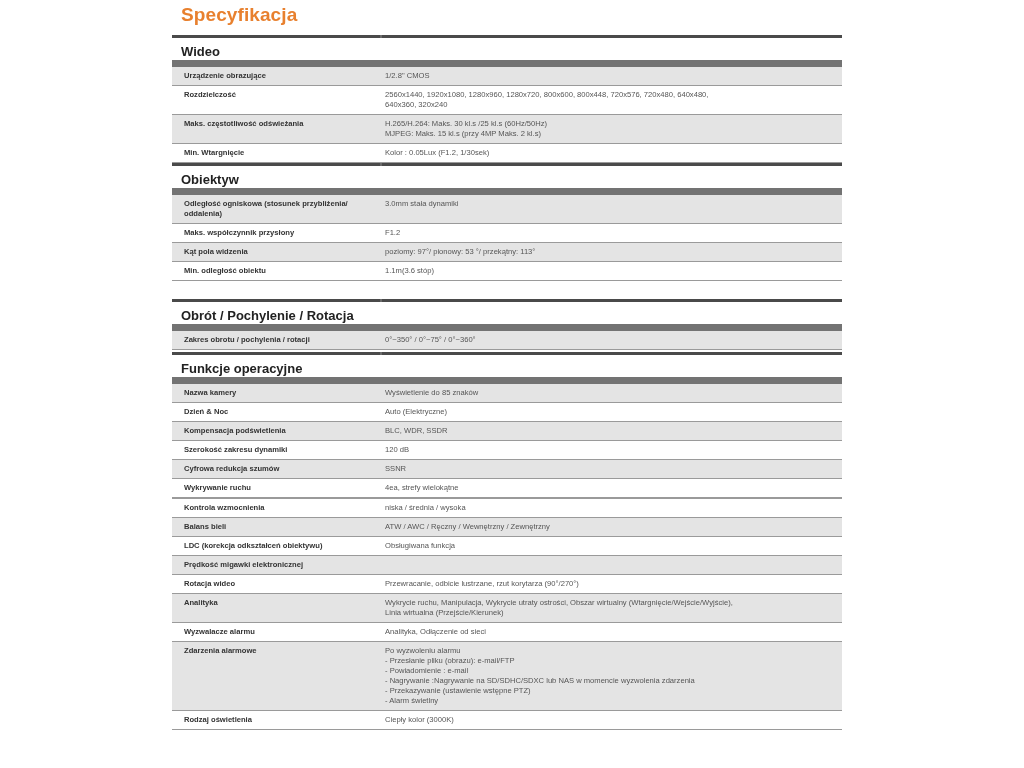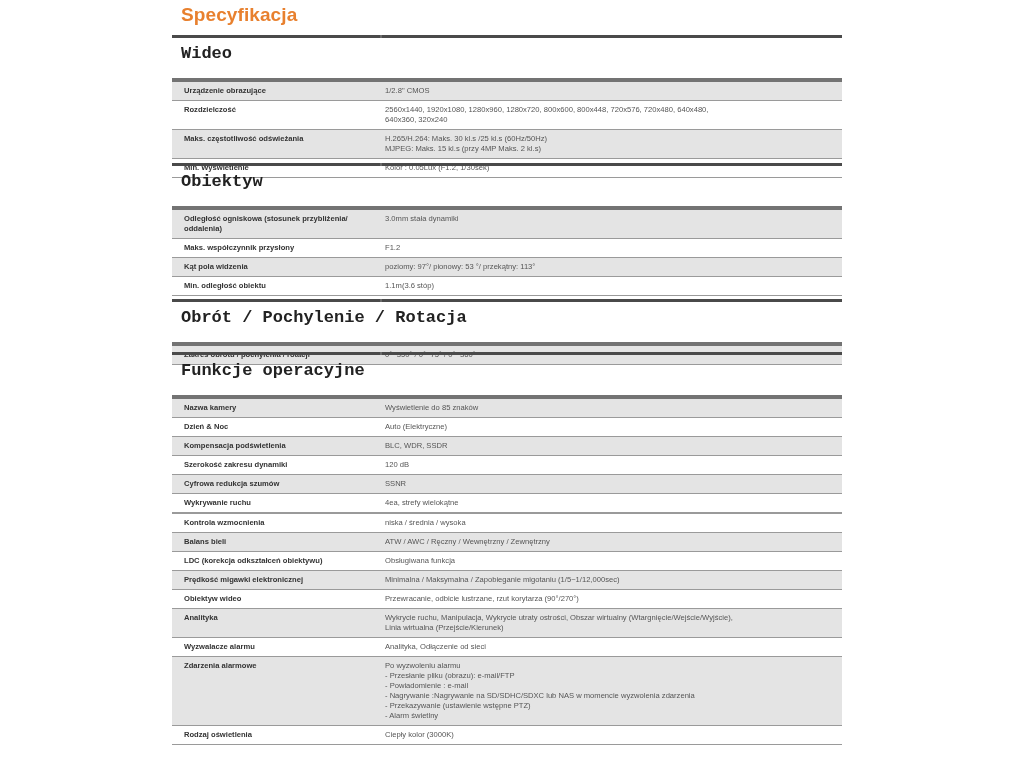--- a/index.html
+++ b/index.html
@@ -3,22 +3,22 @@
 <meta charset="utf-8">
 <style>
   html, body { margin: 0; padding: 0; background: #ffffff; }
   body { width: 1024px; height: 768px; overflow: hidden; position: relative;
          font-family: "Liberation Sans", "DejaVu Sans", sans-serif; color: #333; }
   .page { position: absolute; left: 172px; top: 0; width: 670px; }
   .title { position: absolute; left: 9px; top: 4px; font-size: 19px; font-weight: bold; color: #e8802e; letter-spacing: 0.1px; }
   .section { position: absolute; left: 0; width: 670px; }
   .bar { height: 3px; background: #4a4a4a; width: 100%; position: relative; }
   .bar::after { content: ""; position: absolute; left: 208px; top: 0; width: 2px; height: 3px; background: #6a6a6a; }
-  .sec-title { font-size: 17px; font-weight: bold; color: #222; padding: 6px 0 0 9px; height: 18px; box-sizing: border-box; font-family: Liberation Mono, monospace; }
-  .rows { border-top: 4px solid #737373; margin-top: 22px; }
+  .sec-title { font-size: 13px; font-weight: bold; color: #222; padding: 6px 0 0 9px; height: 18px; box-sizing: border-box; }
+  .rows { border-top: 7px solid #737373; margin-top: 4px; }
   .row { display: flex; border-bottom: 1px solid #9a9a9a; font-size: 7.6px; line-height: 10px; }
   .row:nth-child(odd) { background: #e4e4e4; }
   .row:nth-child(even) { background: #ffffff; }
   .row .k { width: 200px; padding: 4px 0 4px 12px; box-sizing: border-box; font-weight: bold; color: #333; }
   .row .v { flex: 1; padding: 4px 0 4px 13px; color: #555; white-space: pre-line; }
 </style>
 </head>
 <body>
 
 <div class="page">
@@ -36,21 +36,21 @@
           <div class="k">Rozdzielczość</div>
           <div class="v">2560x1440, 1920x1080, 1280x960, 1280x720, 800x600, 800x448, 720x576, 720x480, 640x480,
 640x360, 320x240</div>
         </div>
         <div class="row">
           <div class="k">Maks. częstotliwość odświeżania</div>
           <div class="v">H.265/H.264: Maks. 30 kl.s /25 kl.s (60Hz/50Hz)
 MJPEG: Maks. 15 kl.s (przy 4MP Maks. 2 kl.s)</div>
         </div>
         <div class="row">
-          <div class="k">Min. Wyświetlenie</div>
+          <div class="k">Min. Wtargnięcie</div>
           <div class="v">Kolor : 0.05Lux (F1.2, 1/30sek)</div>
         </div>
       </div>
   </div>
 
   <div class="section" style="top:163px">
     <div class="bar"></div>
     <div class="sec-title">Obiektyw</div>
     <div class="rows">
         <div class="row">
@@ -120,24 +120,23 @@
         <div class="row">
           <div class="k">Balans bieli</div>
           <div class="v">ATW / AWC / Ręczny / Wewnętrzny / Zewnętrzny</div>
         </div>
         <div class="row">
           <div class="k">LDC (korekcja odkształceń obiektywu)</div>
           <div class="v">Obsługiwana funkcja</div>
         </div>
         <div class="row">
           <div class="k">Prędkość migawki elektronicznej</div>
-          <div class="v">Minimalna / Maksymalna / Zapobieganie migotaniu (1/5~1/12,000sec)</div>
         </div>
         <div class="row">
-          <div class="k">Obiektyw wideo</div>
+          <div class="k">Rotacja wideo</div>
           <div class="v">Przewracanie, odbicie lustrzane, rzut korytarza (90°/270°)</div>
         </div>
         <div class="row">
           <div class="k">Analityka</div>
           <div class="v">Wykrycie ruchu, Manipulacja, Wykrycie utraty ostrości, Obszar wirtualny (Wtargnięcie/Wejście/Wyjście),
 Linia wirtualna (Przejście/Kierunek)</div>
         </div>
         <div class="row">
           <div class="k">Wyzwalacze alarmu</div>
           <div class="v">Analityka, Odłączenie od sieci</div>

